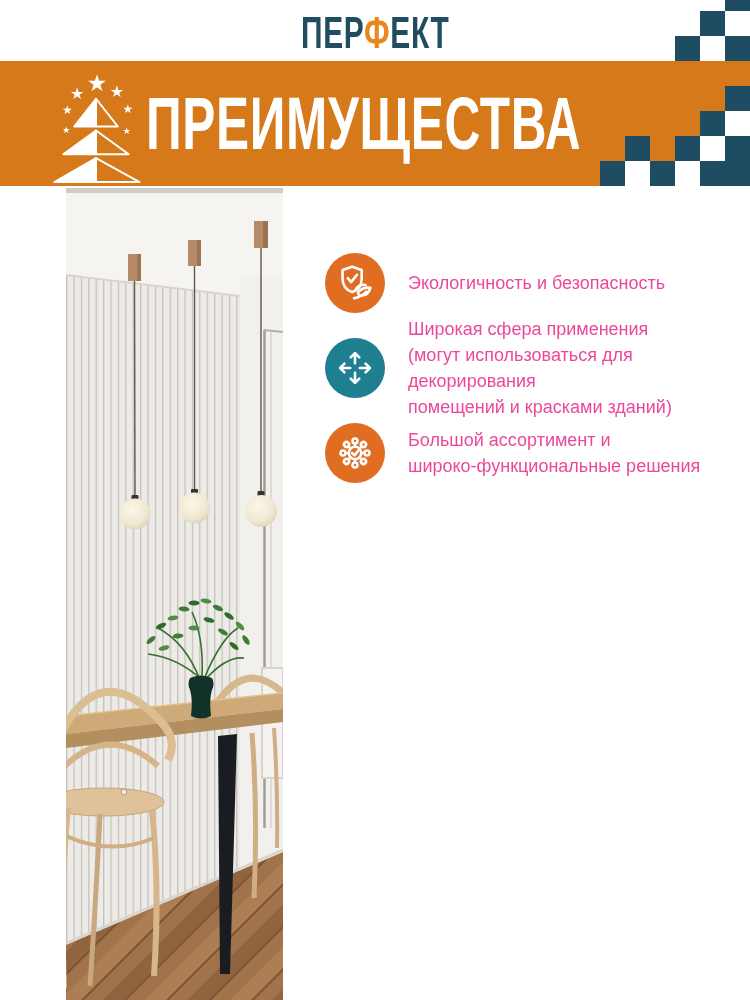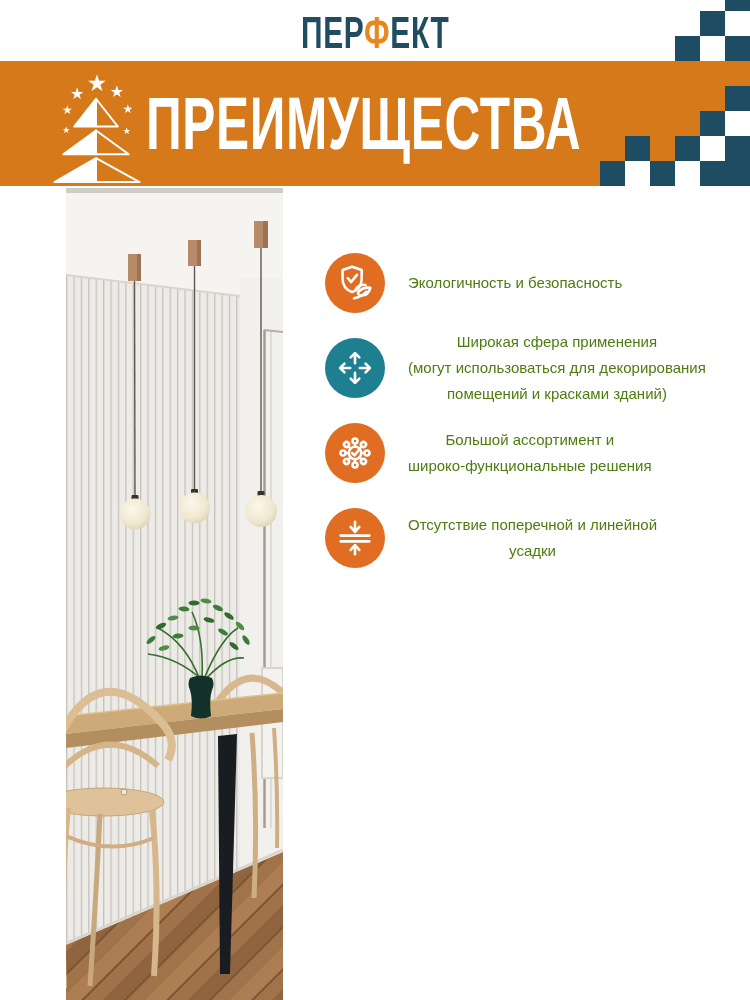--- a/index.html
+++ b/index.html
@@ -1,17 +1,17 @@
 <!DOCTYPE html>
 <html><head>
 <meta charset="utf-8">
 <style>
   html,body{margin:0;padding:0;background:#fff;}
   .page{position:relative;width:750px;height:1000px;background:#fff;overflow:hidden;
-        font-family:"Liberation Sans","DejaVu Sans",sans-serif;text-align:center;}
+        font-family:"Liberation Sans","DejaVu Sans",sans-serif;}
   
   .brand{position:absolute;left:0;top:8px;width:750px;height:50px;
          display:flex;align-items:center;justify-content:center;}
   .brand-inner{font-weight:bold;font-size:44px;color:#204d60;letter-spacing:1px;
                transform:scaleX(.68);transform-origin:center;white-space:nowrap;}
   .brand-f{color:#e8881c;}
   
   .banner{position:absolute;left:0;top:61px;width:750px;height:125px;background:#d5791a;}
   .banner-title{position:absolute;left:146px;top:0;height:125px;margin:0;
                 display:flex;align-items:center;color:#fff;font-weight:bold;
@@ -27,21 +27,21 @@
   
   .advantages{position:absolute;left:325px;top:240px;margin:0;padding:0;list-style:none;
               display:flex;flex-direction:column;}
   .advantages li{height:85px;display:flex;align-items:center;gap:23px;}
   .icon-circle{width:60px;height:60px;flex:0 0 60px;border-radius:50%;
                display:flex;align-items:center;justify-content:center;}
   .icon-circle.orange{background:#e06d22;}
   .icon-circle.teal{background:#1e7f91;}
   .icon-circle svg{width:46px;height:46px;stroke:#fff;fill:none;
                    stroke-width:2.7;stroke-linecap:round;stroke-linejoin:round;}
-  .adv-text{margin:0;font-size:15px;line-height:26px;color:#4d7c0f;
+  .adv-text{margin:0;font-size:18px;line-height:26px;color:#ec4899;
             white-space:pre-line;max-width:345px;}
 </style>
 </head>
 <body>
 
 <div class="page">
 
   <div class="brand">
     <div class="brand-inner"><span>ПЕР</span><span class="brand-f">Ф</span><span>ЕКТ</span></div>
   </div>
@@ -252,29 +252,15 @@
             </g>
           <g transform="rotate(315 24 24)">
               <line x1="24" y1="14.5" x2="24" y2="17.5"></line>
               <circle cx="24" cy="11.5" r="2.6"></circle>
             </g>
         </svg>
       </span>
       <p class="adv-text">Большой ассортимент и
 широко-функциональные решения</p>
     </li>
-    <li>
-      <span class="icon-circle orange">
-        <svg viewBox="0 0 48 48" stroke-width="3">
-          <line x1="9" y1="21.5" x2="39" y2="21.5"></line>
-          <line x1="9" y1="27.5" x2="39" y2="27.5"></line>
-          <line x1="24" y1="7" x2="24" y2="17.5"></line>
-          <path d="M19.5 12.5 L24 17.5 L28.5 12.5"></path>
-          <line x1="24" y1="41" x2="24" y2="31.5"></line>
-          <path d="M19.5 36.5 L24 31.5 L28.5 36.5"></path>
-        </svg>
-      </span>
-      <p class="adv-text">Отсутствие поперечной и линейной
-усадки</p>
-    </li>
   </ul>
 
 </div>
 
 </body></html>

